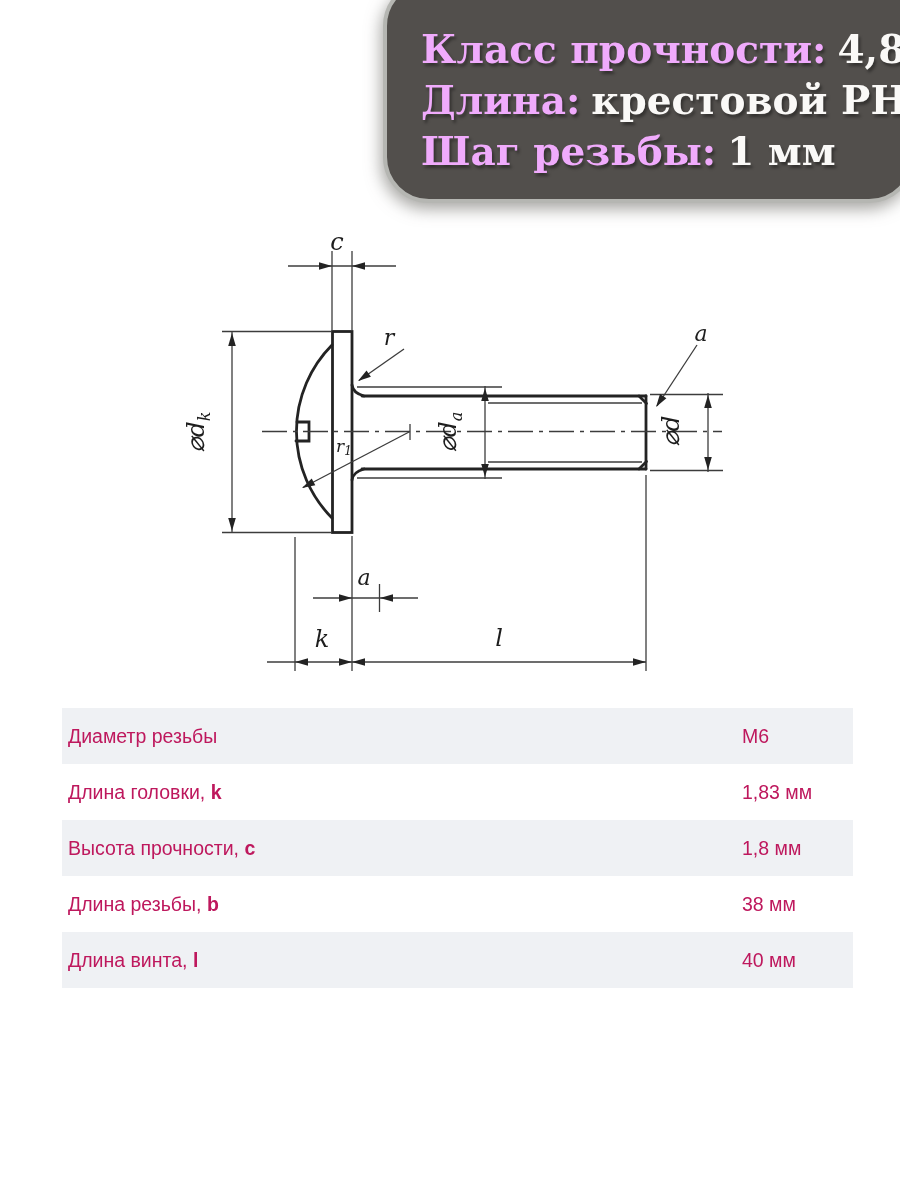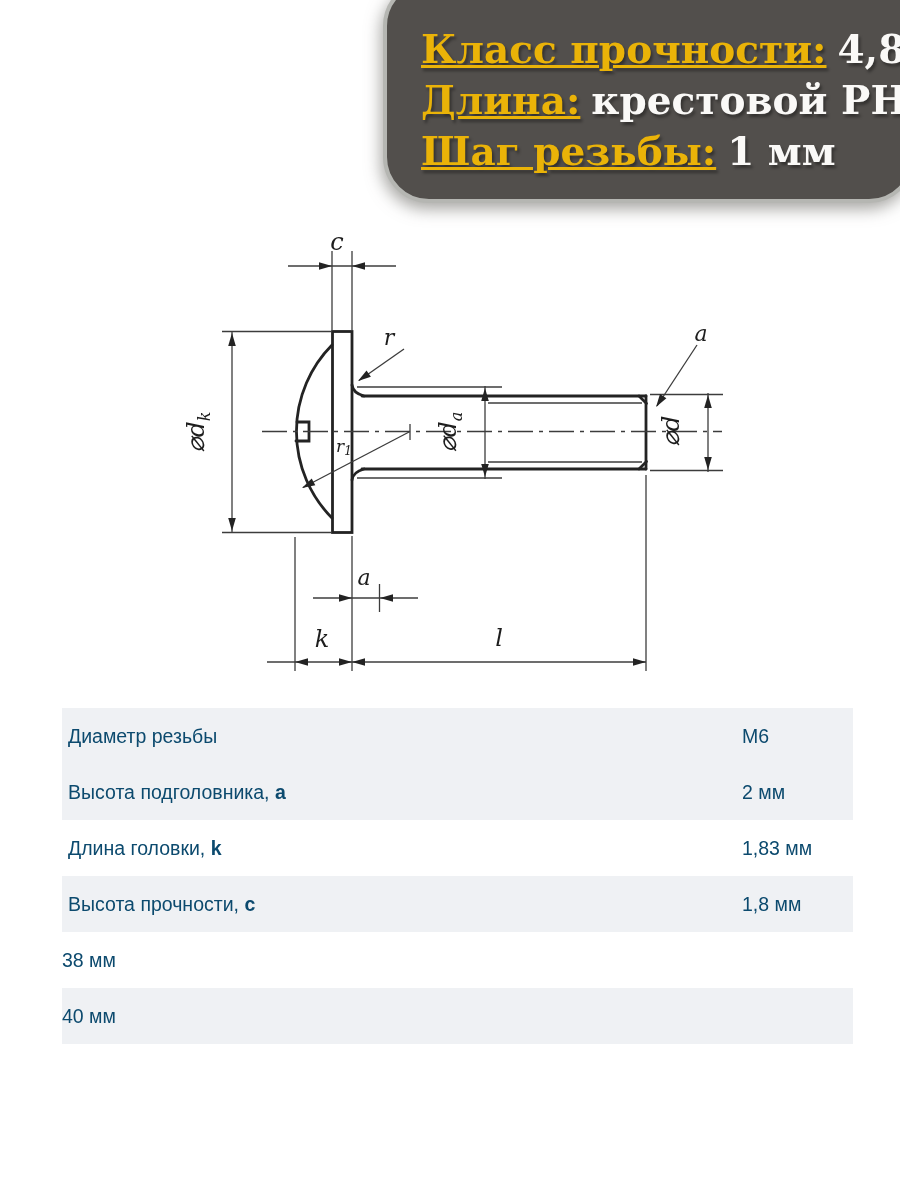--- a/index.html
+++ b/index.html
@@ -7,35 +7,35 @@
        font-family:"Liberation Sans",sans-serif;}
 
   
   .banner{position:absolute;left:383px;top:-20px;width:532px;height:223px;
           background:#524f4c;border:4px solid #b5b6b2;border-radius:46px;
           box-shadow:-2px 6px 16px rgba(95,93,87,.55);box-sizing:border-box;}
   .banner-text{position:absolute;left:34px;top:40px;
                font-family:"DejaVu Serif","Liberation Serif",serif;font-weight:bold;
                font-size:39px;line-height:51px;white-space:nowrap;
                text-shadow:2px 3px 3px rgba(0,0,0,.38);}
-  .bl{color:#eab308;text-decoration:underline;}
+  .bl{color:#f0abfc;}
   .bv{color:#faf9f7;margin-left:11px;}
 
   
   svg.draw{position:absolute;left:0;top:0;}
   .thick{stroke:#232323;stroke-width:2.8;fill:none;stroke-linecap:round;}
   .thin{stroke:#3c3c3c;stroke-width:1.3;fill:none;stroke-linecap:butt;}
   .cl{stroke:#3c3c3c;stroke-width:1.4;fill:none;stroke-dasharray:25 6 4 6;}
   .ah{fill:#232323;stroke:none;}
   .dimtext{font-family:"DejaVu Serif","Liberation Serif",serif;font-style:italic;fill:#1d1d1d;}
 
   
   .spec{position:absolute;left:62px;top:708px;width:791px;}
   .trow{height:56px;display:flex;align-items:center;
-        font-size:19.5px;color:#0c4a6e;}
+        font-size:19.5px;color:#be185d;}
   .trow.alt{background:#eff1f4;}
   .tlabel{width:680px;padding-left:6px;box-sizing:border-box;}
   .tvalue{flex:1;}
   .tlabel b{font-weight:bold;}
 </style>
 </head>
 <body>
 
 <div class="banner">
   <div class="banner-text">
@@ -137,31 +137,29 @@
     <text x="322" y="647" font-size="24" text-anchor="middle">k</text>
     <text x="499" y="646" font-size="24" text-anchor="middle">l</text>
   </g>
 </svg>
 
 <div class="spec">
   <div class="trow alt">
     <div class="tlabel"><span>Диаметр резьбы</span><b></b></div>
     <div class="tvalue">M6</div>
   </div>
-  <div class="trow alt">
-    <div class="tlabel"><span>Высота подголовника, </span><b>a</b></div>
-    <div class="tvalue">2 мм</div>
-  </div>
   <div class="trow">
     <div class="tlabel"><span>Длина головки, </span><b>k</b></div>
     <div class="tvalue">1,83 мм</div>
   </div>
   <div class="trow alt">
     <div class="tlabel"><span>Высота прочности, </span><b>c</b></div>
     <div class="tvalue">1,8 мм</div>
   </div>
   <div class="trow">
+    <div class="tlabel"><span>Длина резьбы, </span><b>b</b></div>
     <div class="tvalue">38 мм</div>
   </div>
   <div class="trow alt">
+    <div class="tlabel"><span>Длина винта, </span><b>l</b></div>
     <div class="tvalue">40 мм</div>
   </div>
 </div>
 
 </body></html>

